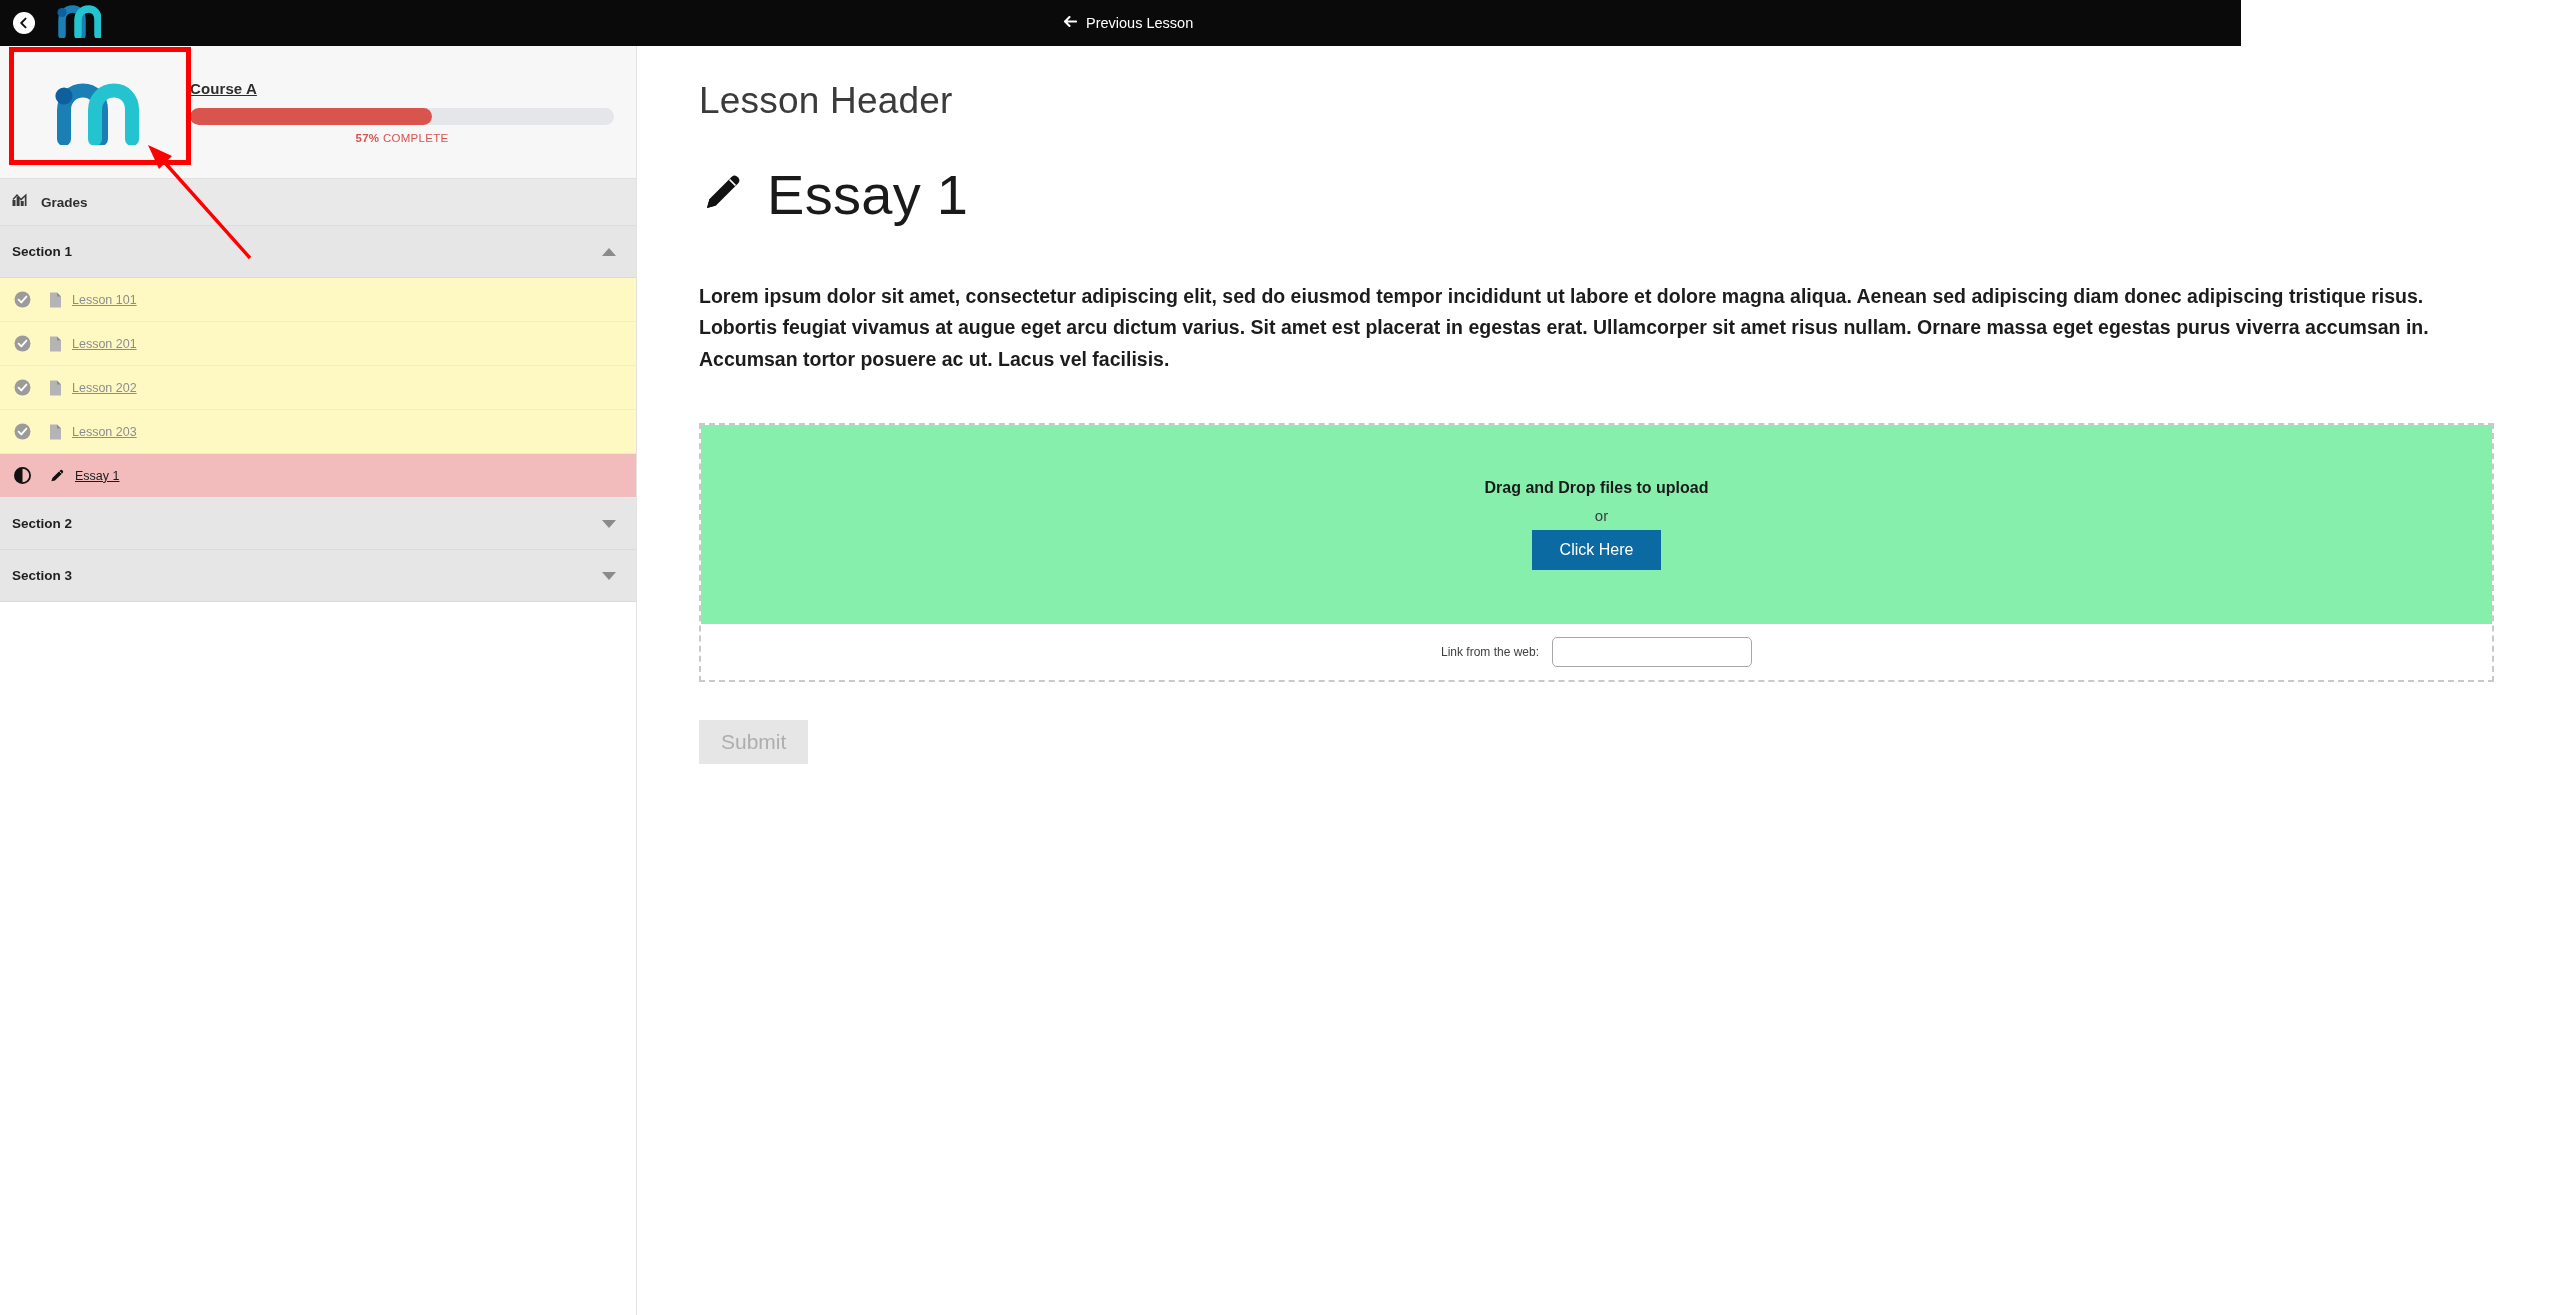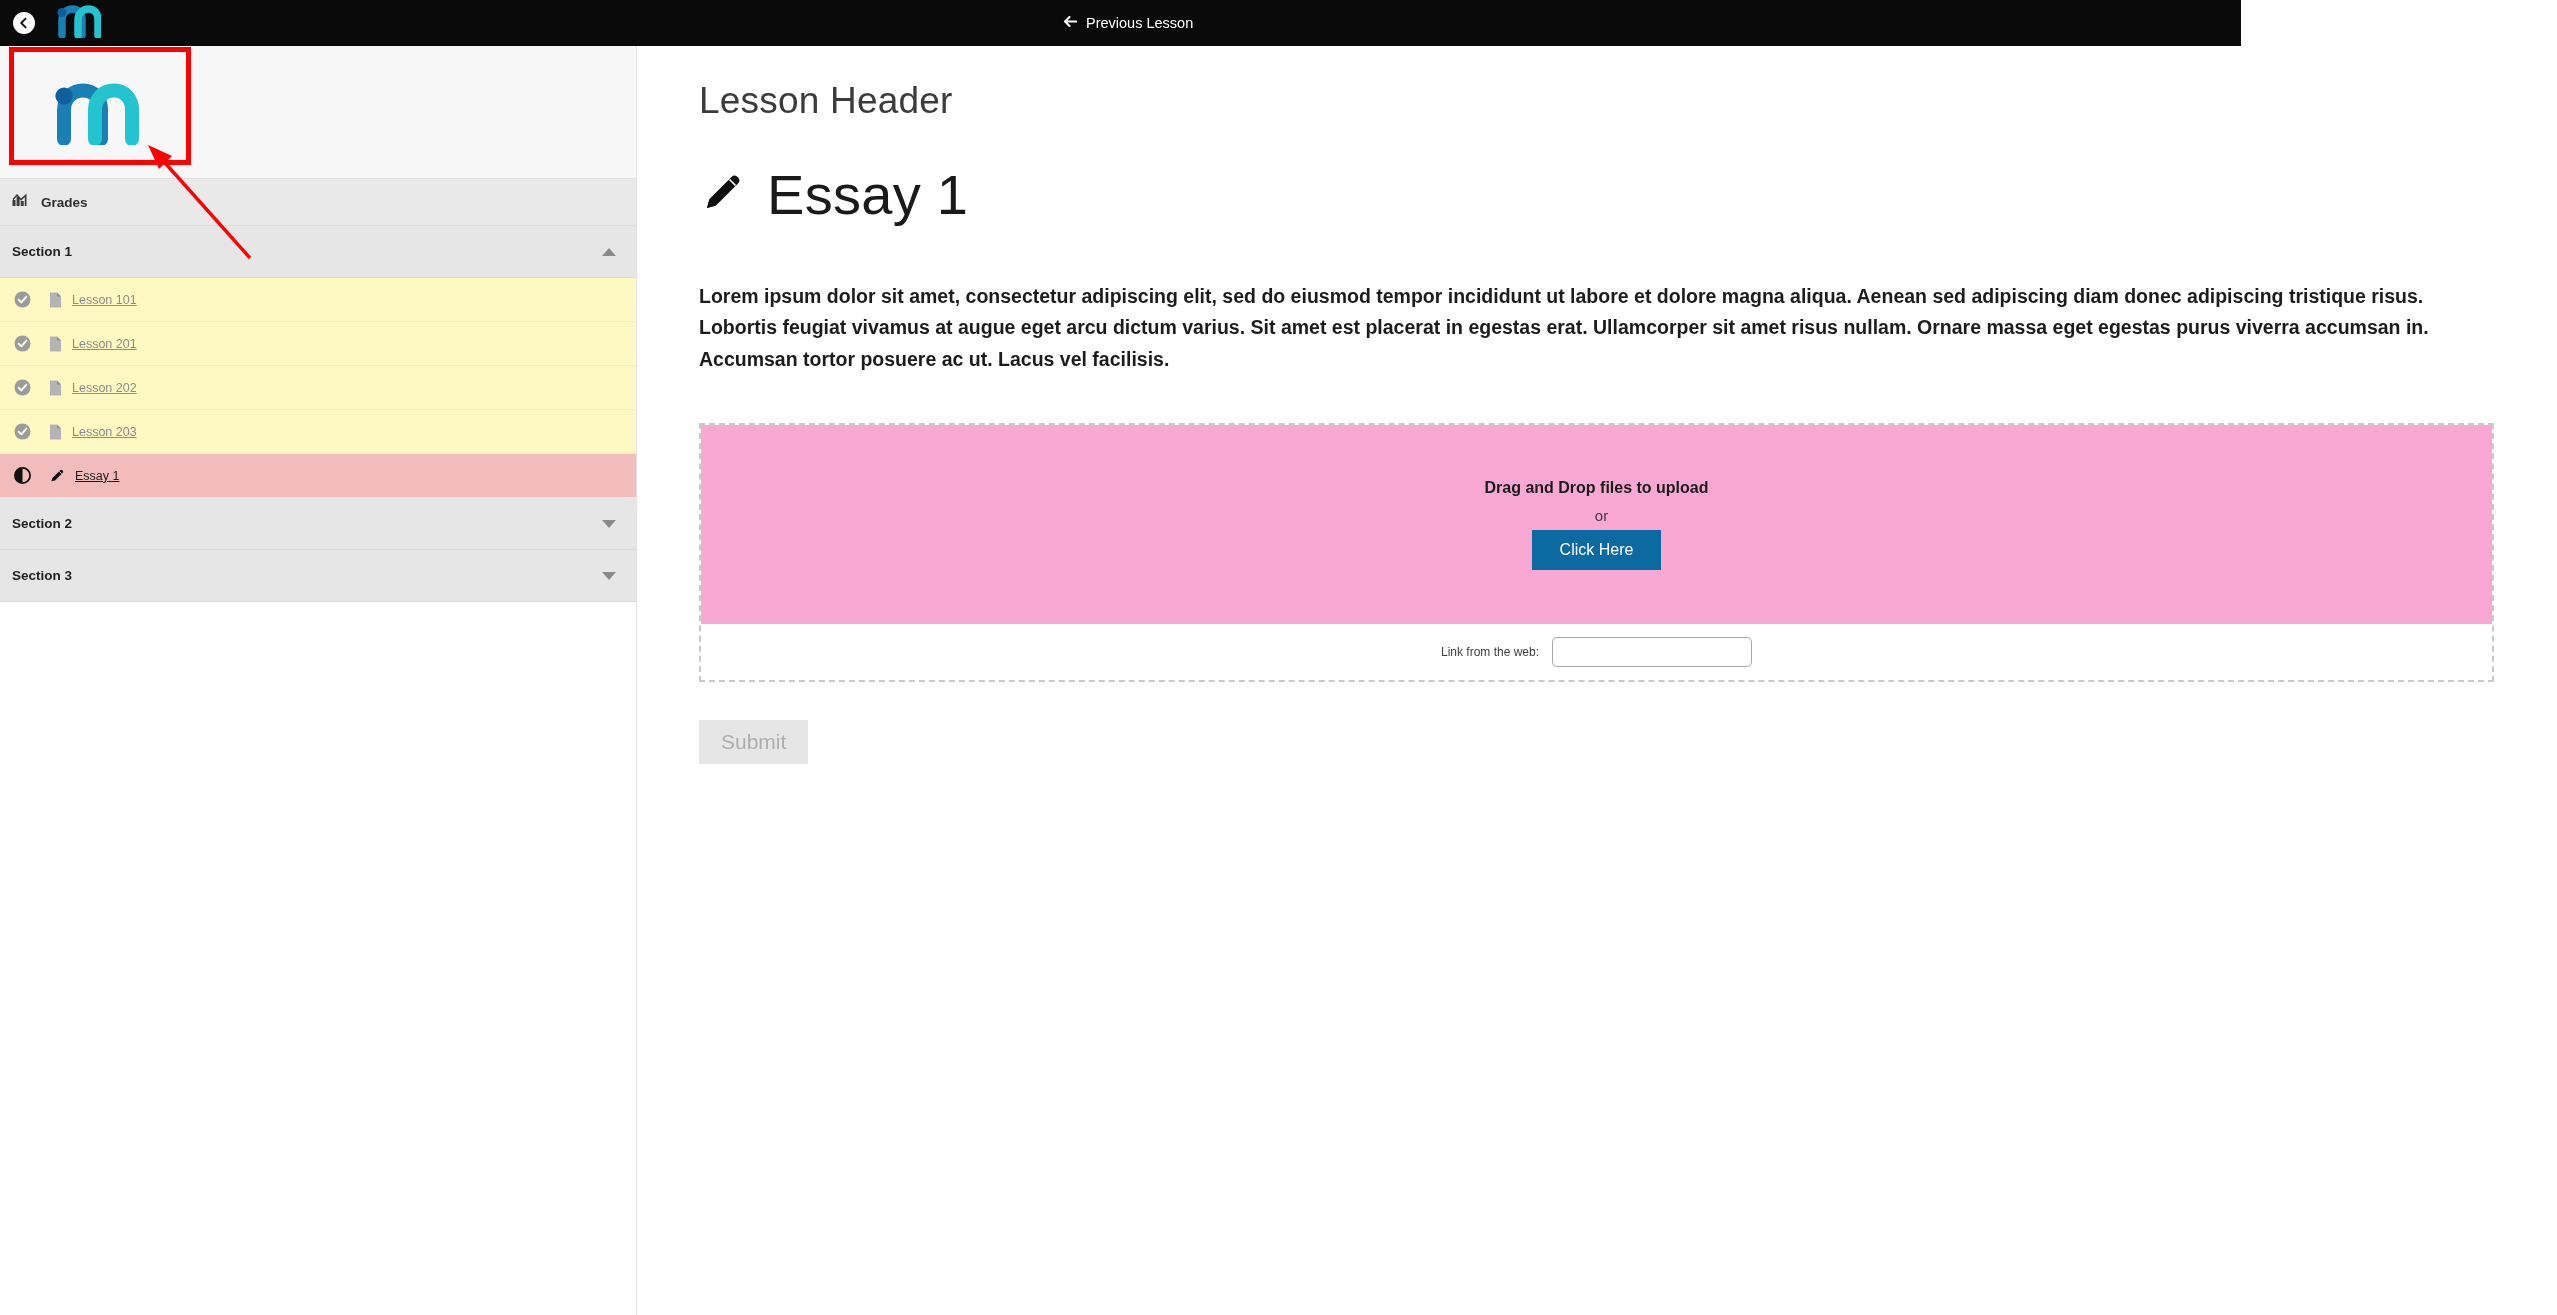--- a/index.html
+++ b/index.html
@@ -165,21 +165,21 @@
   .essay-body {
     margin-top: 54px; font-size: 19.5px; font-weight: 700;
     line-height: 1.61; color: #1c1c1c; max-width: 1800px;
   }
 
   .dropzone {
     margin-top: 48px; width: 1795px;
     border: 2px dashed #c9c9c9; background: #ffffff;
   }
   .dropzone-inner {
-    background: #f9a8d4; height: 199px;
+    background: #86efac; height: 199px;
     display: flex; flex-direction: column;
     align-items: center; justify-content: center;
   }
   .dz-title { font-size: 16px; font-weight: 700; color: #1a1a1a; }
   .dz-or { font-size: 15px; color: #3b3b3b; margin-top: 10px; margin-left: 10px; }
   .dz-button {
     margin-top: 6px; background: #0b6aa2; color: #ffffff;
     font-size: 16px; padding: 11px 28px; border: none;
     cursor: pointer; font-family: inherit;
   }
@@ -260,20 +260,30 @@
 
     <div class="course-head">
       <div class="course-logo-box">
         <span>
           <svg width="92" height="66" viewBox="0 0 92 66">
             <path d="M15 60 L15 31 C15 19 24 11.5 34 11.5 C44 11.5 52 19 52 31 L52 60" fill="none" stroke="#1a7fb5" stroke-width="14" stroke-linecap="round"></path>
             <path d="M46 60 L46 31 C46 19 55 11.5 65 11.5 C75 11.5 83 19 83 31 L83 60" fill="none" stroke="#23c3cf" stroke-width="14" stroke-linecap="round"></path>
             <circle cx="15" cy="17" r="8.6" fill="#0d5f9e"></circle>
           </svg>
         </span>
+      </div>
+      <div class="course-info">
+        <div class="course-title">Course A</div>
+        <div class="progress-track">
+          <div class="progress-fill" id="progress-fill" style="width: 57%;"></div>
+        </div>
+        <div class="progress-label">
+          <b>57%</b>
+          <span>COMPLETE</span>
+        </div>
       </div>
     </div>
 
     <div class="grades-row">
       <span>
         <svg width="17" height="14" viewBox="0 0 17 14">
           <rect x="0.5" y="7" width="3" height="6" fill="#3a3a3a"></rect>
           <rect x="4.6" y="4" width="3" height="9" fill="#3a3a3a"></rect>
           <rect x="8.7" y="8" width="3" height="5" fill="#3a3a3a"></rect>
           <path d="M0.5 6 L5 1 L9 5.5 L14.5 0.5 L14.5 13 L12.8 13 L12.8 4 L9 7.8 L5 3.3 L1.4 7" fill="#3a3a3a"></path>

